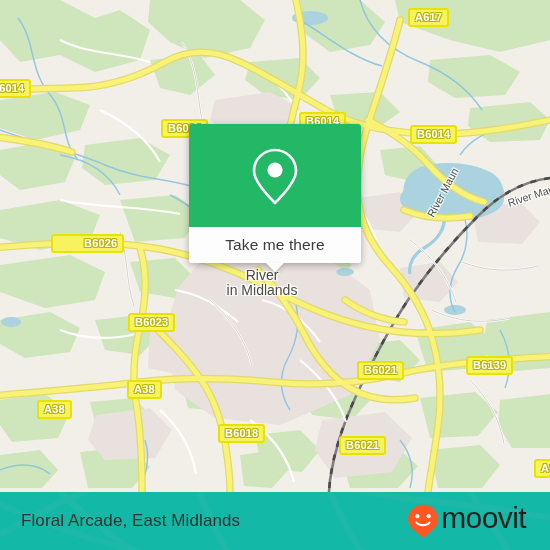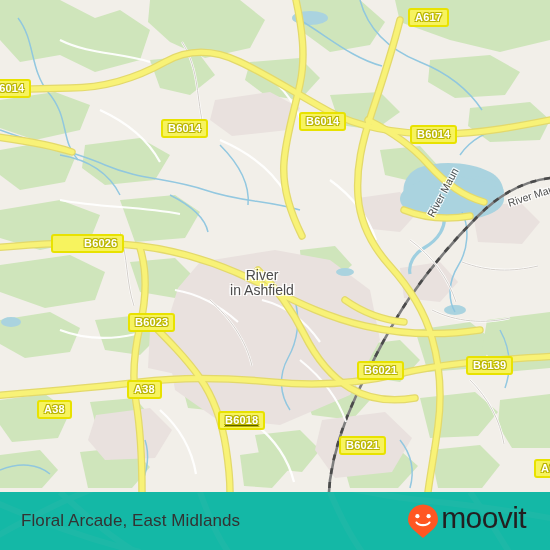--- a/index.html
+++ b/index.html
@@ -304,39 +304,51 @@
     <div id="shield-host">
         <div class="shield" style="left: 408px; top: 8px;"><span class="txt">A617</span></div>
         <div class="shield" style="left: -16px; top: 79px;"><span class="txt">B6014</span></div>
         <div class="shield" style="left: 161px; top: 119px;"><span class="txt">B6014</span></div>
         <div class="shield" style="left: 299px; top: 112px;"><span class="txt">B6014</span></div>
         <div class="shield" style="left: 410px; top: 125px;"><span class="txt">B6014</span></div>
         <div class="shield" style="left: 51px; top: 234px; padding-left: 31px;"><span class="txt">B6026</span></div>
         <div class="shield" style="left: 128px; top: 313px;"><span class="txt">B6023</span></div>
         <div class="shield" style="left: 127px; top: 380px;"><span class="txt">A38</span></div>
         <div class="shield" style="left: 37px; top: 400px;"><span class="txt">A38</span></div>
-        <div class="shield" style="left: 218px; top: 411px; text-decoration: underline;"><span class="txt">B6018</span></div>
+        <div class="shield" style="left: 218px; top: 424px;"><span class="txt">B6018</span></div>
         <div class="shield" style="left: 357px; top: 361px;"><span class="txt">B6021</span></div>
         <div class="shield" style="left: 466px; top: 356px;"><span class="txt">B6139</span></div>
         <div class="shield" style="left: 339px; top: 436px;"><span class="txt">B6021</span></div>
         <div class="shield" style="left: 534px; top: 459px;"><span class="txt">A6</span></div>
       </div>
     <div id="place-host">
         <div class="placelabel" style="left: 262px; top: 268px; transform: translateX(-50%);">
           <div>River</div>
-          <div>in Ashfield</div>
+          <div>in Midlands</div>
         </div>
       </div>
     <div id="river-host">
         <div class="riverlabel" style="left: 430px; top: 210px; transform: rotate(-62deg); transform-origin: left center;">River Maun</div>
         <div class="riverlabel" style="left: 508px; top: 197px; transform: rotate(-18deg); transform-origin: left center;">River Maun</div>
       </div>
   </div>
 
 
+  <div class="card">
+    <div class="card-top">
+      <svg width="52" height="62" viewBox="0 0 52 62">
+        <path d="M26,5 C14.4,5 5,14.4 5,26 C5,36 16,48 26,58 C36,48 47,36 47,26 C47,14.4 37.6,5 26,5 Z" fill="none" stroke="#ffffff" stroke-width="2.6" stroke-linejoin="round"></path>
+        <circle cx="26" cy="25" r="7.6" fill="#ffffff"></circle>
+      </svg>
+    </div>
+    <div class="card-bottom">
+      <span class="label">Take me there</span>
+      <span class="card-tail"></span>
+    </div>
+  </div>
 
   <div class="bottombar">
     <svg class="watermark" width="550" height="550" viewBox="0 0 550 550">
       <g stroke="#b9b9b9" stroke-width="6" fill="none">
         <path d="M-10,540 C60,500 120,470 200,468 C280,466 340,492 420,500 C480,506 520,512 560,520"></path>
         <path d="M60,492 C90,520 120,545 150,560"></path>
         <path d="M200,492 C210,520 220,544 236,562"></path>
         <path d="M330,492 C340,516 352,540 368,560"></path>
         <path d="M470,492 C486,514 500,538 514,560"></path>
         <path d="M-10,500 C40,522 90,540 140,552"></path>

